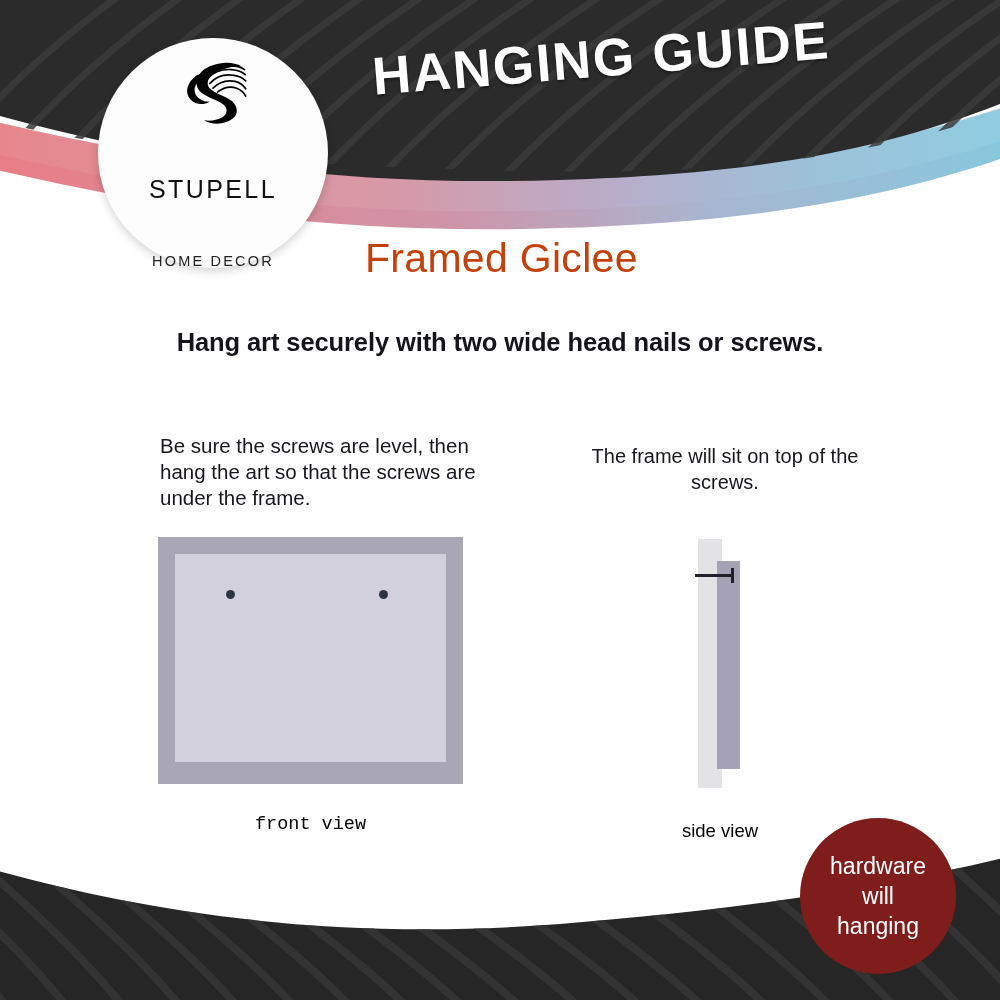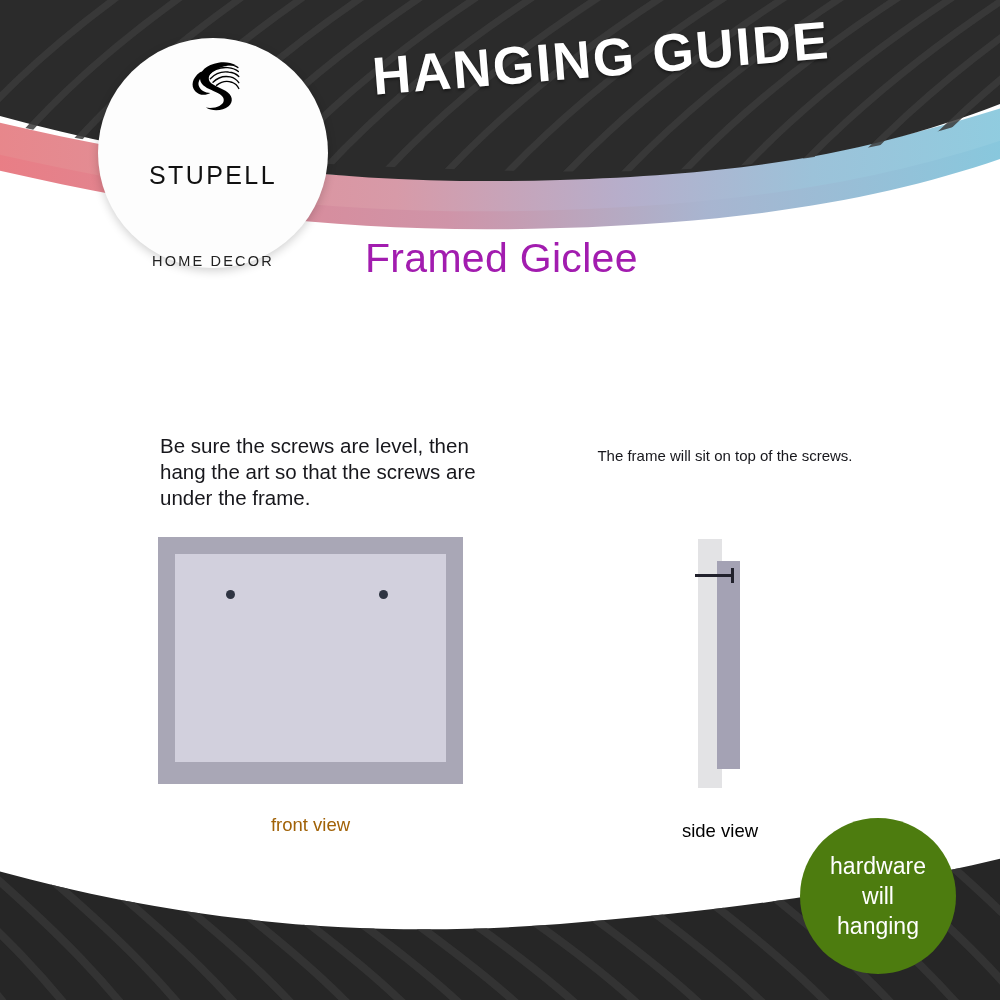--- a/index.html
+++ b/index.html
@@ -66,34 +66,34 @@
     height: 118px;
   }
   .logo-name {
     margin-top: 2px;
     font-size: 25px;
     letter-spacing: 2.4px;
     color: #111111;
     line-height: 1;
   }
   .logo-sub {
-    margin-top: 18px;
+    margin-top: 4px;
     font-size: 14.5px;
     letter-spacing: 2.2px;
     color: #222222;
     line-height: 1;
   }
 
   
   .product-title {
     position: absolute;
     left: 365px;
     top: 235px;
     font-size: 41px;
-    color: #a21caf;
+    color: #c2410c;
     letter-spacing: 0.3px;
     font-weight: 400;
   }
   .lead-text {
     position: absolute;
     left: 0; top: 328px;
     width: 1000px;
     text-align: center;
     font-size: 25.5px;
     font-weight: bold;
@@ -109,21 +109,21 @@
     text-align: left;
     font-size: 20.5px;
     line-height: 26px;
     color: #17171c;
   }
   .instr-right {
     position: absolute;
     left: 580px; top: 443px;
     width: 290px;
     text-align: center;
-    font-size: 15px;
+    font-size: 20px;
     line-height: 26px;
     color: #17171c;
   }
 
   
   .front-frame {
     position: absolute;
     left: 158px;
     top: 537px;
     width: 305px;
@@ -149,21 +149,22 @@
   .screw-dot.left  { left: 51px; }
   .screw-dot.right { left: 204px; }
 
   .caption-front {
     position: absolute;
     left: 158px;
     top: 814px;
     width: 305px;
     text-align: center;
     font-size: 18.5px;
-    color: #a16207;
+    color: #000000;
+    font-family: Liberation Mono, monospace;
   }
 
   
   .side-wall {
     position: absolute;
     left: 698px;
     top: 539px;
     width: 24px;
     height: 249px;
     background: #e3e3e5;
@@ -214,21 +215,21 @@
   .footer-svg { position: absolute; left: 0; top: 0; }
 
   
   .hw-badge {
     position: absolute;
     left: 800px;
     top: 818px;
     width: 156px;
     height: 156px;
     border-radius: 50%;
-    background: #4d7c0f;
+    background: #7f1d1d;
     display: flex;
     flex-direction: column;
     align-items: center;
     justify-content: center;
     color: #ffffff;
     font-size: 23px;
     line-height: 30px;
     text-align: center;
   }
 </style>
@@ -302,20 +303,21 @@
         <path d="M54,42 C64,31 79,25 95,27 C105,28 113,32 118,37"></path>
         <path d="M60,50 C70,40 84,35 99,38 C108,40 114,45 118,51"></path>
         <path d="M68,57 C78,49 90,46 102,50 C110,53 115,58 118,64"></path>
       </g>
     </svg>
     <div class="logo-name">STUPELL</div>
     <div class="logo-sub">HOME DECOR</div>
   </div>
 
   <div class="product-title">Framed Giclee</div>
+  <div class="lead-text">Hang art securely with two wide head nails or screws.</div>
 
   <div class="instr-left">Be sure the screws are level, then hang the art so that the screws are under the frame.</div>
   <div class="instr-right">The frame will sit on top of the screws.</div>
 
   <div class="front-frame">
     <div class="front-mat">
       <span class="screw-dot left"></span>
       <span class="screw-dot right"></span>
     </div>
   </div>

